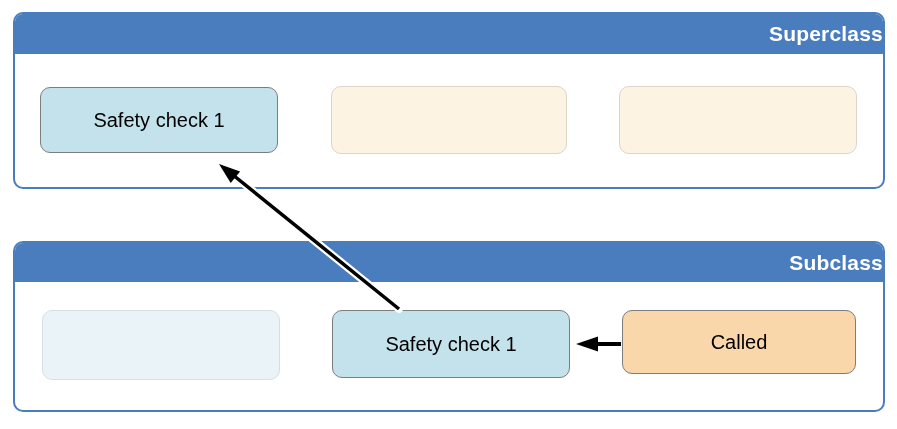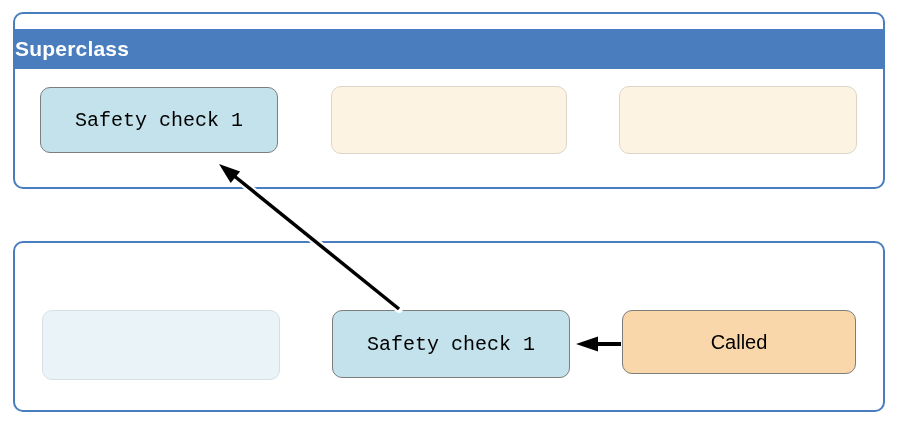--- a/index.html
+++ b/index.html
@@ -23,26 +23,26 @@
     border: 2px solid #4A7DBE;
     border-radius: 10px;
     background: #ffffff;
     overflow: hidden;
     z-index: 1;
   }
   .panel-superclass { top: 12px;  height: 177px; }
   .panel-subclass   { top: 241px; height: 171px; }
   .panel-header {
     position: absolute;
-    left: 0; top: 15px; right: 0;
+    left: 0; top: 0; right: 0;
     height: 40px;
     background: #4A7DBE;
     display: flex;
     align-items: center;
-    justify-content: flex-start;
+    justify-content: flex-end;
   }
   .panel-subclass .panel-header { height: 39px; }
   .panel-title {
     color: #ffffff;
     font-size: 21px;
     font-weight: bold;
     letter-spacing: 0.2px;
   }
   .node {
     position: absolute;
@@ -50,21 +50,20 @@
     border-radius: 10px;
     display: flex;
     align-items: center;
     justify-content: center;
     font-size: 20px;
     color: #000000;
   }
   .node-safety {
     background: #C3E2EB;
     border: 1.5px solid #7D7D7D;
-    font-family: Liberation Mono, monospace;
   }
   .node-cream {
     background: #FDF3E3;
     border: 1px solid #DBD5C8;
   }
   .node-faint {
     background: #EAF4F8;
     border: 1px solid #D6E0E3;
   }
   .node-peach {
@@ -102,20 +101,23 @@
     </div>
     <div class="node node-cream sup-box-1">
       <span></span>
     </div>
     <div class="node node-cream sup-box-2">
       <span></span>
     </div>
   </section>
 
   <section class="panel panel-subclass">
+    <header class="panel-header">
+      <span class="panel-title">Subclass</span>
+    </header>
     <div class="node node-faint sub-box-0">
       <span></span>
     </div>
     <div class="node node-safety sub-box-1">
       <span>Safety check 1</span>
     </div>
     <div class="node node-peach sub-box-2">
       <span>Called</span>
     </div>
   </section>

